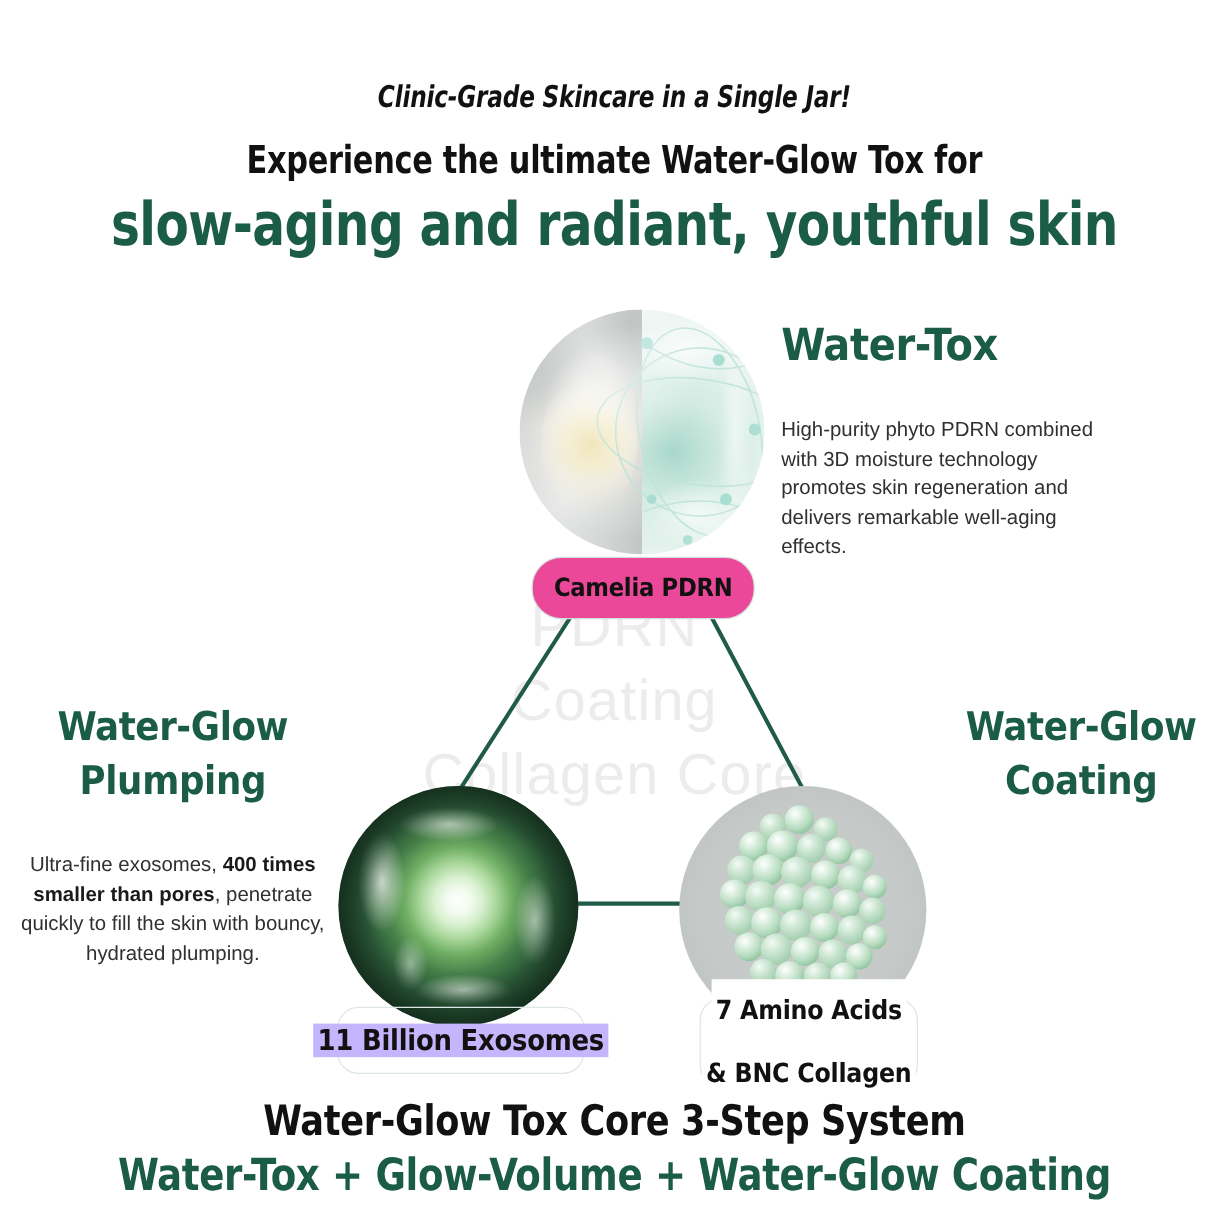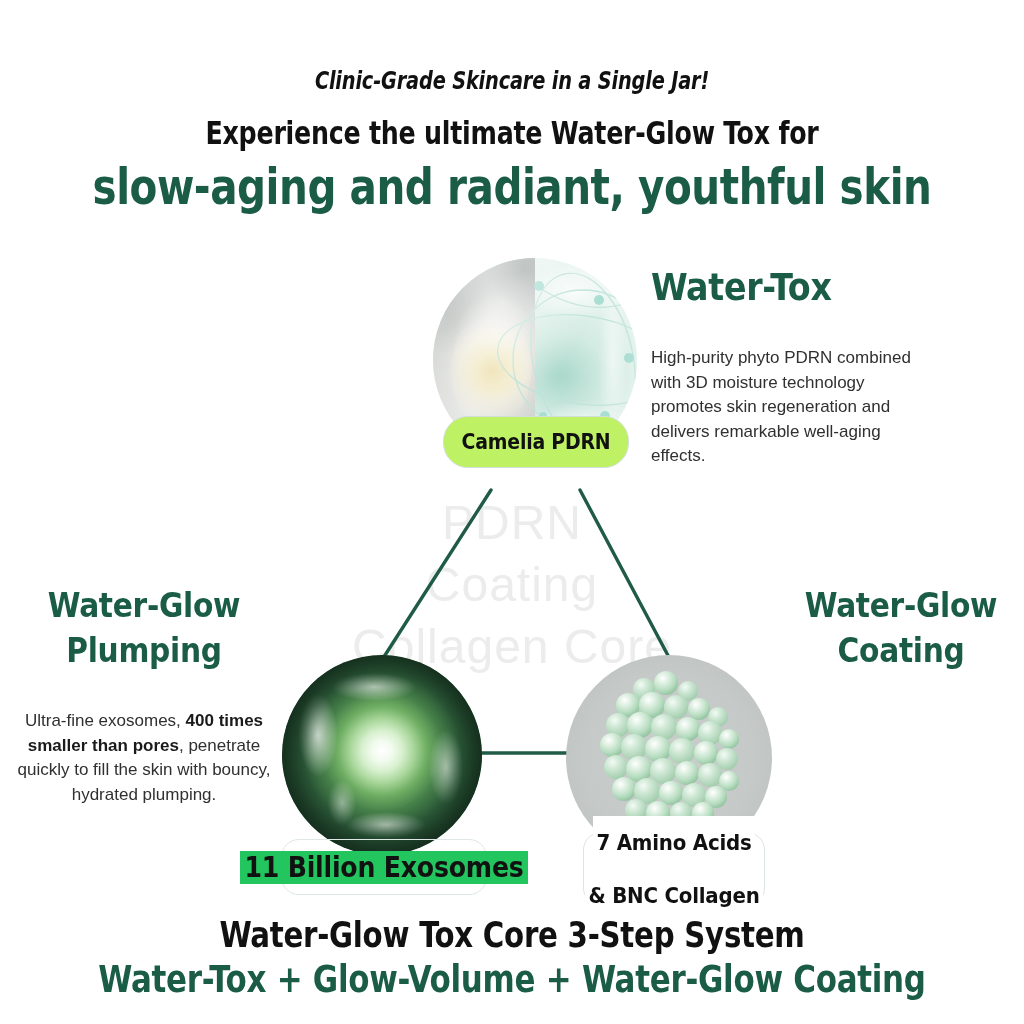--- a/index.html
+++ b/index.html
@@ -209,25 +209,25 @@
   }
   .beads {
     position: absolute;
     inset: 0;
   }
 
   
   .pill-top {
     position: absolute;
     left: 443px;
-    top: 416px;
+    top: 464px;
     width: 184px;
     height: 50px;
     border-radius: 25px;
-    background: #bef264;
+    background: #ec4899;
     border: 1.5px solid #d3dedb;
     display: flex;
     align-items: center;
     justify-content: center;
     z-index: 6;
   }
   .pill-top .pill-text {
     font-size: 21px;
     font-weight: 700;
     color: #111111;
@@ -244,26 +244,26 @@
     border-radius: 18px;
     border: 1.5px solid #dde7e3;
     background: transparent;
     display: flex;
     align-items: center;
     justify-content: center;
     z-index: 6;
   }
   .pill-exo .pill-text {
     font-family: "DejaVu Sans Condensed", "Liberation Sans", sans-serif;
-    font-size: 28px;
+    font-size: 24px;
     font-weight: 700;
     color: #111111;
     letter-spacing: -0.2px;
     white-space: nowrap;
-    background: #22c55e;
+    background: #c4b5fd;
     padding: 0 4px;
   }
 
   .pill-col {
     position: absolute;
     left: 583px;
     top: 832px;
     width: 180px;
     height: 72px;
     border-radius: 18px;

